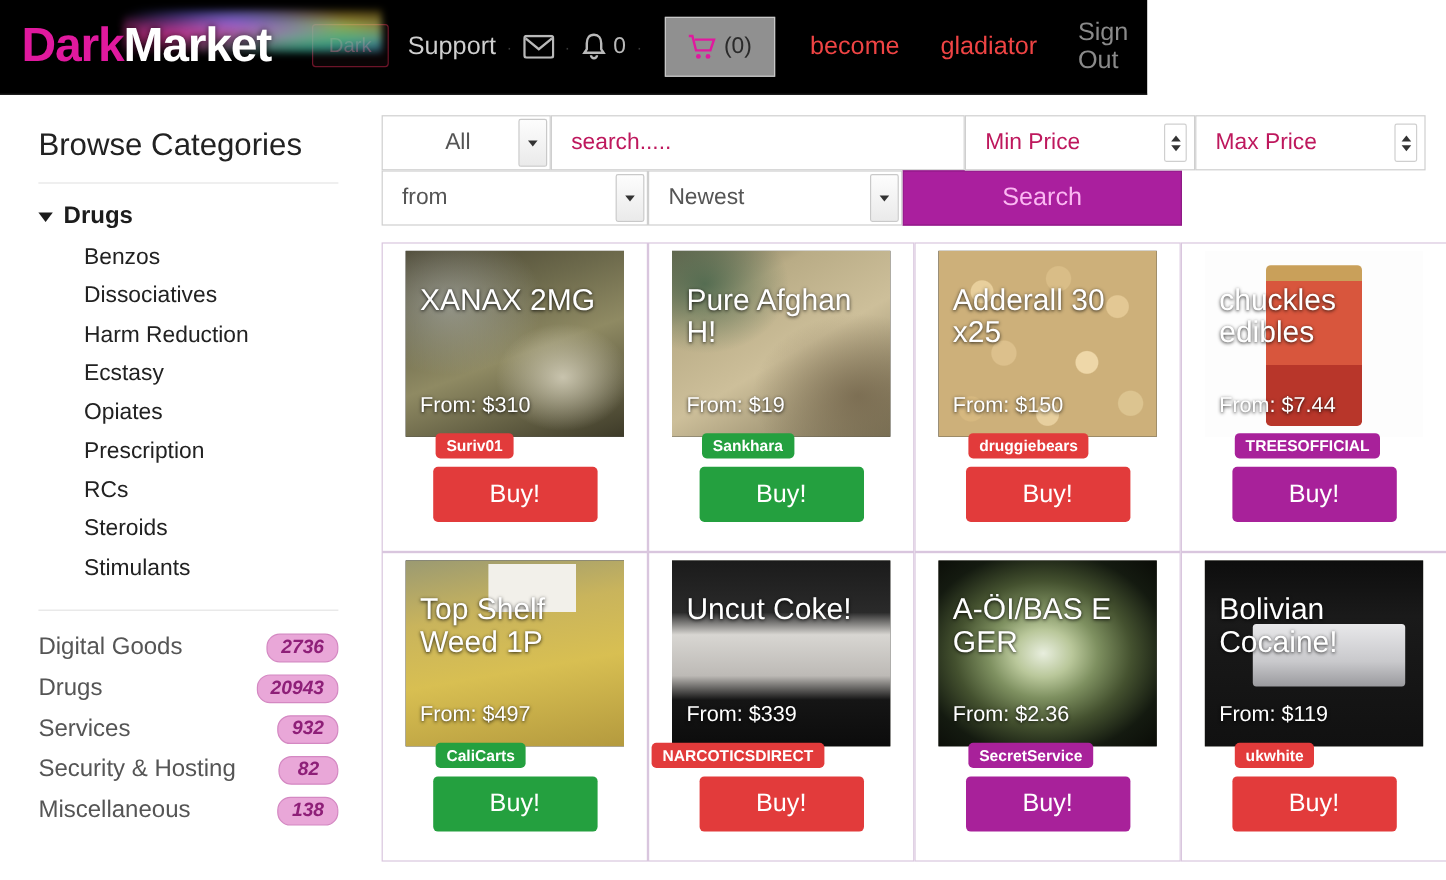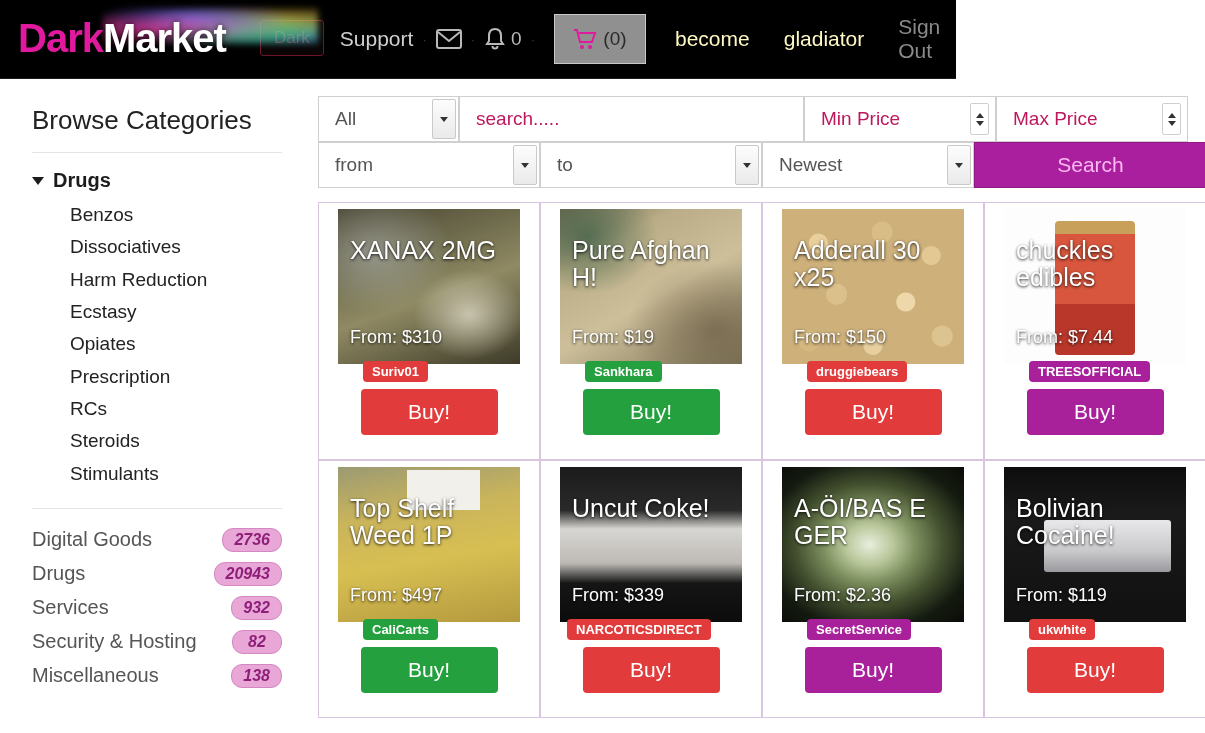--- a/index.html
+++ b/index.html
@@ -55,21 +55,21 @@
     color:#b9b9b9;display:flex;align-items:center;gap:5px;font-size:19px;
   }
   .nav-icon svg{display:block;}
   .cart-btn{
     background:#909090;border:1px solid #c8c8c8;
     height:50px;min-width:92px;margin:0 12px 0 10px;
     display:flex;align-items:center;justify-content:center;gap:6px;
     color:#2a2a2a;font-size:19px;
   }
   .cart-btn svg{display:block;}
-  .nav-link{color:#fef9c3;font-size:21px;padding:0 17px;}
+  .nav-link{color:#ef4444;font-size:21px;padding:0 17px;}
   .nav-link.dim{color:#8a8a8a;}
   
   .page{display:flex;width:1205px;height:655px;}
   
   .sidebar{
     width:310px;flex:0 0 310px;padding:0 0 0 0;
     background:#fff;box-sizing:border-box;
   }
   .sb-title{
     font-size:26px;color:#222;padding:26px 0 16px 32px;
@@ -128,21 +128,21 @@
     position:absolute;right:6px;top:6px;bottom:6px;width:17px;
     background:#fff;border:1px solid #cfcfcf;border-radius:2px;
     display:flex;flex-direction:column;align-items:center;justify-content:center;
   }
   .spin i{
     width:0;height:0;border-left:4px solid transparent;
     border-right:4px solid transparent;display:block;
   }
   .spin i.up{border-bottom:5px solid #333;margin-bottom:3px;}
   .spin i.dn{border-top:5px solid #333;}
-  .w-cat{width:141px;}
+  .w-cat{width:141px;justify-content:center;}
   .w-search{width:345px;}
   .w-min{width:192px;position:relative;}
   .w-max{width:192px;position:relative;}
   .w-from{width:222px;}
   .w-to{width:222px;}
   .w-sort{width:212px;}
   .search-btn{
     width:233px;height:46px;background:#aa1f9e;border:1px solid #8e1a85;
     color:#fbb8f2;font-size:21px;display:flex;align-items:center;
     justify-content:center;box-sizing:border-box;cursor:pointer;
@@ -307,26 +307,20 @@
             </span>
         </div>
       </div>
       <div class="filter-row">
         <div class="ctl sel w-from">
           <span>from</span>
           <span class="sel-arrow">
               <i></i>
             </span>
         </div>
-        <div class="ctl sel w-to">
-          <span>to</span>
-          <span class="sel-arrow">
-              <i></i>
-            </span>
-        </div>
         <div class="ctl sel w-sort">
           <span>Newest</span>
           <span class="sel-arrow">
               <i></i>
             </span>
         </div>
         <button class="search-btn">Search</button>
       </div>
     </div>
 
@@ -403,21 +397,21 @@
         <button class="buy c-green">Buy!</button>
       </div>
 
       <div class="card">
         <div class="thumb">
           <div class="art" style="background:
             linear-gradient(180deg,#1b1b1b 0%,#2a2a2a 28%,#d8d6d2 40%,#bdbab6 62%,#151515 75%,#0c0c0c 100%);"></div>
           <div class="ovl">Uncut Coke!</div>
           <div class="from">From: $339</div>
         </div>
-        <div class="vendor c-red" style="margin-left:26px;">NARCOTICSDIRECT</div>
+        <div class="vendor c-red" style="margin-left:2px;">NARCOTICSDIRECT</div>
         <button class="buy c-red">Buy!</button>
       </div>
 
       <div class="card">
         <div class="thumb">
           <div class="art" style="background:
             radial-gradient(ellipse at 48% 50%, #e8eede 0%, #b9c79a 18%, #7e9060 34%, #44512f 55%, #141a10 78%, #0a0c07 100%);"></div>
           <div class="ovl">A-ÖI/BAS E GER</div>
           <div class="from">From: $2.36</div>
         </div>

